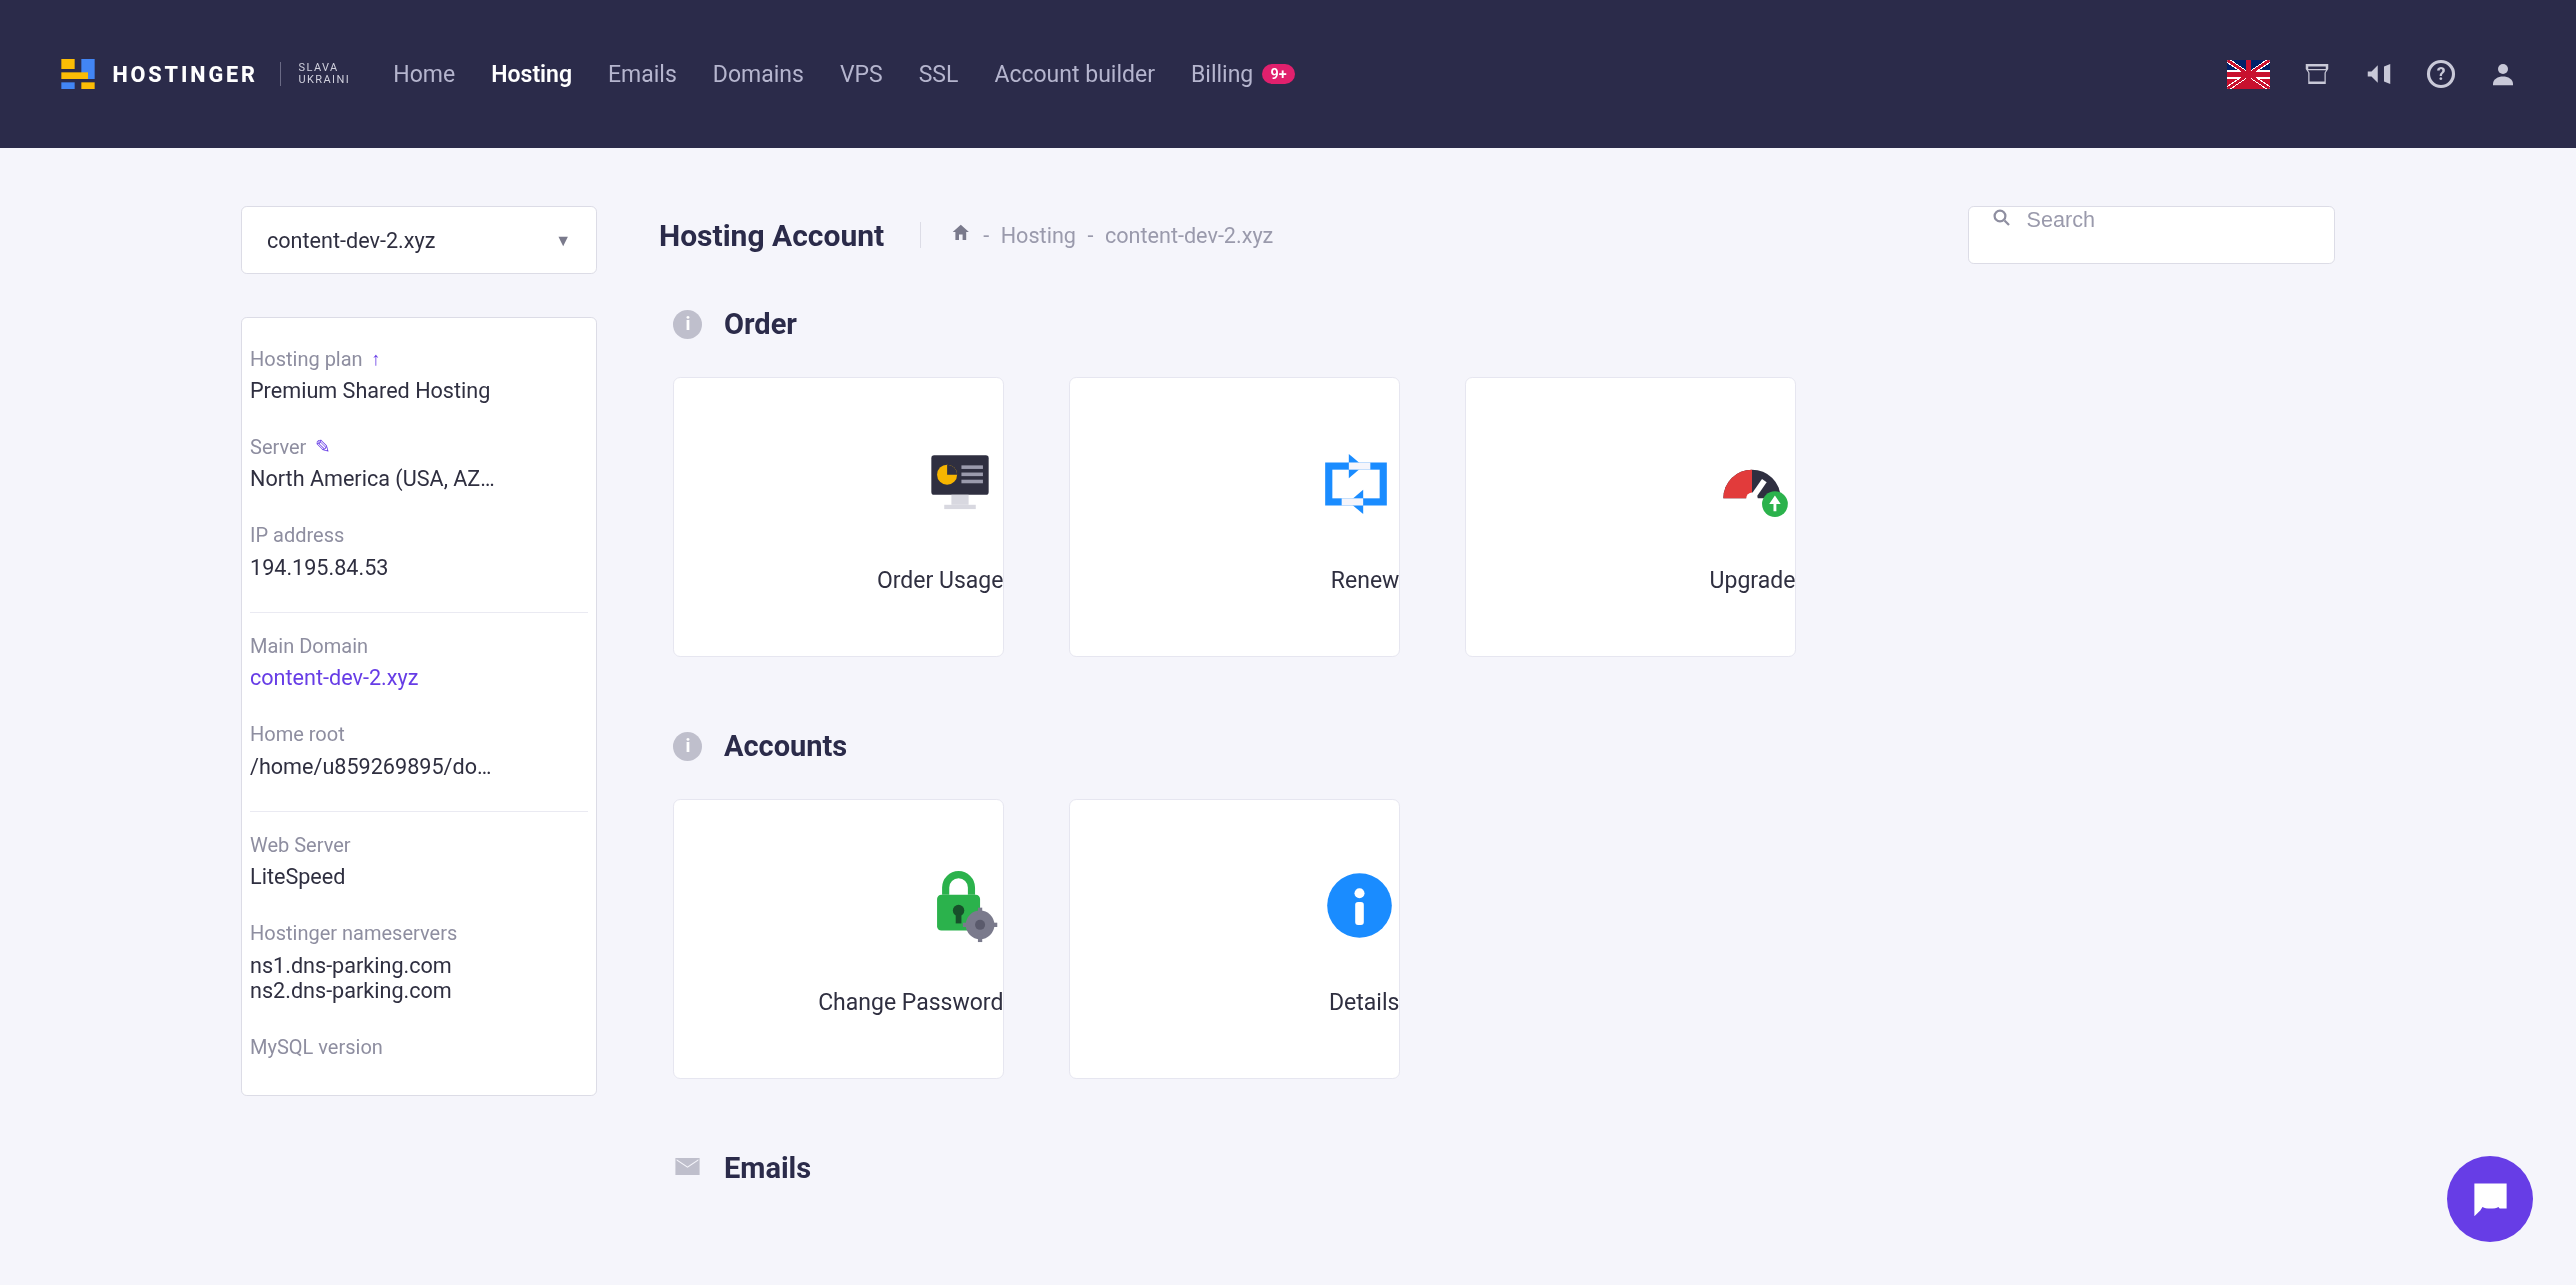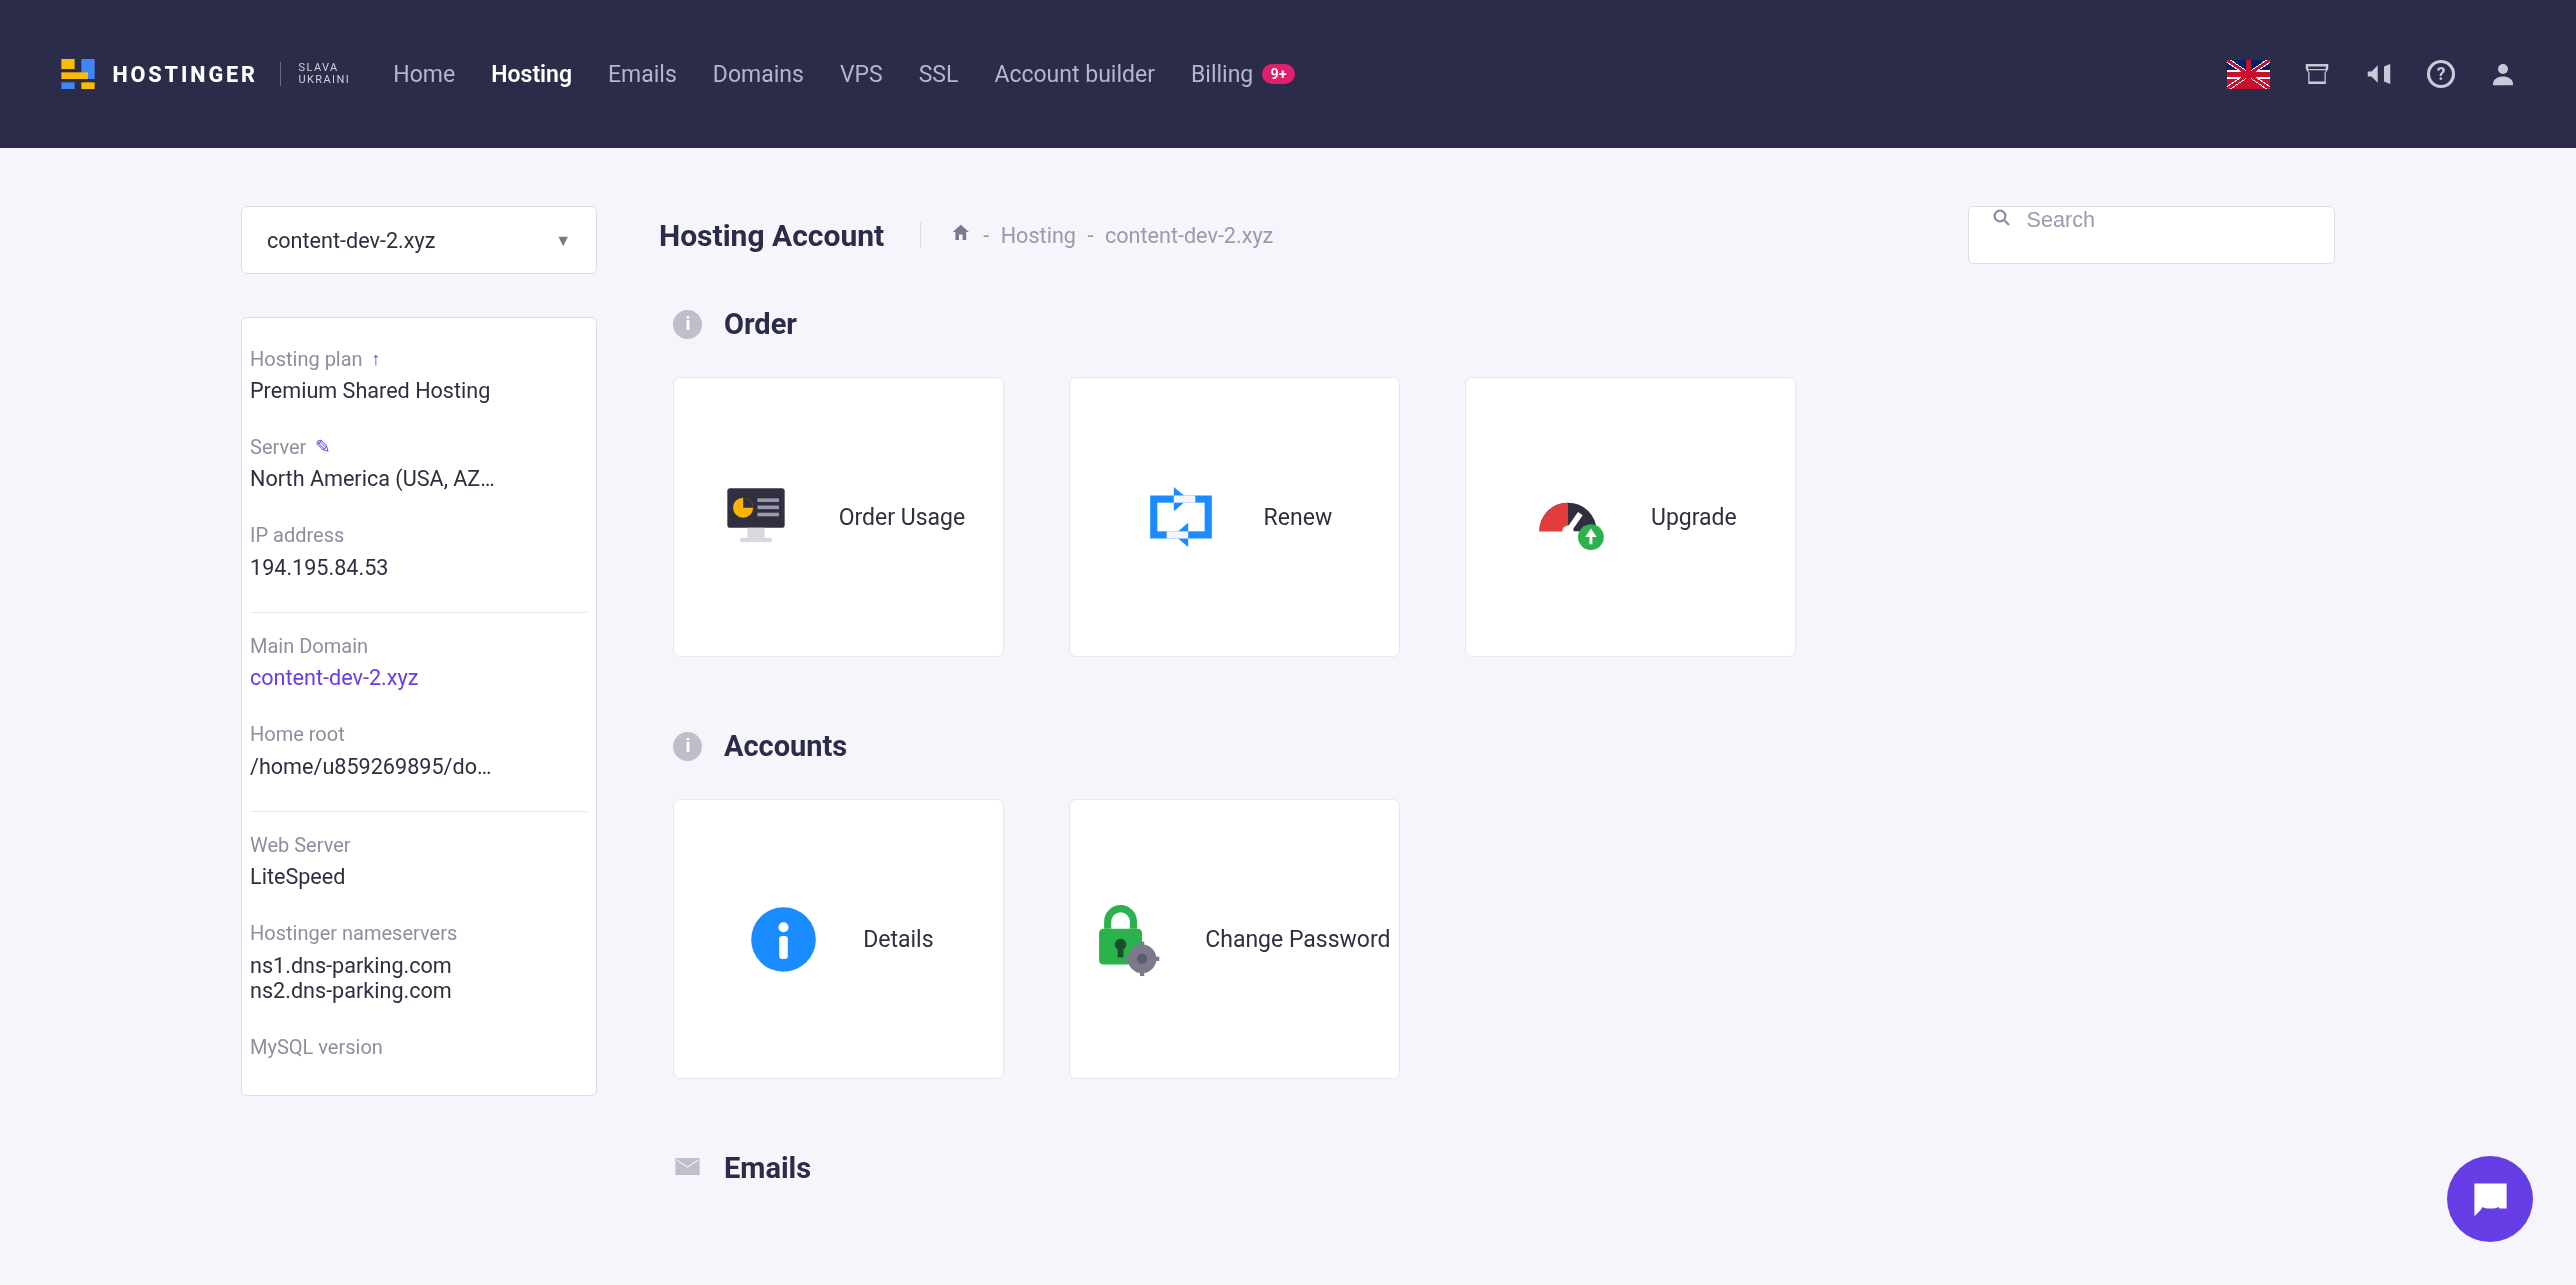--- a/index.html
+++ b/index.html
@@ -231,22 +231,22 @@
     padding-left: 14.4px;
     margin-bottom: 72px;
   }
   .card {
     background: #fff;
     border: 1.4px solid #e6e6f0;
     border-radius: 7.2px;
     width: 331px;
     height: 280px;
     display: flex;
-    flex-direction: row;
-    align-items: center;
+    flex-direction: column;
+    align-items: flex-end;
     justify-content: center;
     gap: 40px;
     cursor: pointer;
   }
   .card .cicon { height: 86px; display:flex; align-items:center; justify-content:center; }
   .card .clabel { font-size: 23px; color: #2f2f40; }
 
   
   .chat-fab {
     position: fixed;
@@ -452,49 +452,49 @@
         </div>
         <div class="clabel">Upgrade</div>
       </div>
     </div>
 
     <div class="section-head">
       <div class="i-circle">i</div>
       <h2>Accounts</h2>
     </div>
     <div class="card-row">
-      <div class="card">
-        <div class="cicon">
-          <svg width="79" height="79" viewBox="0 0 110 110">
-            <circle cx="55" cy="55" r="45" fill="#1a8cff"></circle>
-            <circle cx="55" cy="38" r="7" fill="#fff"></circle>
-            <rect x="49" y="50" width="12" height="32" rx="4" fill="#fff"></rect>
-          </svg>
-        </div>
-        <div class="clabel">Details</div>
-      </div>
       <div class="card">
         <div class="cicon">
           <svg width="86" height="79" viewBox="0 0 120 110">
             <rect x="28" y="40" width="60" height="50" rx="6" fill="#2bb24c"></rect>
             <path d="M40 40 v-10 a18 18 0 0 1 36 0 v10" fill="none" stroke="#2bb24c" stroke-width="10"></path>
             <circle cx="58" cy="62" r="8" fill="#17502a"></circle>
             <rect x="54" y="66" width="8" height="14" fill="#17502a"></rect>
             <circle cx="88" cy="82" r="20" fill="#7a7a8c"></circle>
             <circle cx="88" cy="82" r="7" fill="#5a5a6c"></circle>
             <g fill="#7a7a8c">
               <rect x="85" y="58" width="6" height="10"></rect>
               <rect x="85" y="96" width="6" height="10"></rect>
               <rect x="64" y="79" width="10" height="6"></rect>
               <rect x="102" y="79" width="10" height="6"></rect>
             </g>
           </svg>
         </div>
         <div class="clabel">Change Password</div>
       </div>
+      <div class="card">
+        <div class="cicon">
+          <svg width="79" height="79" viewBox="0 0 110 110">
+            <circle cx="55" cy="55" r="45" fill="#1a8cff"></circle>
+            <circle cx="55" cy="38" r="7" fill="#fff"></circle>
+            <rect x="49" y="50" width="12" height="32" rx="4" fill="#fff"></rect>
+          </svg>
+        </div>
+        <div class="clabel">Details</div>
+      </div>
     </div>
 
     <div class="section-head">
       <span class="mail-ic">
         <svg viewBox="0 0 24 24" width="29" height="29" fill="#bfbfcc">
             <path d="M2 5h20v14H2V5zm10 7L3 6v1l9 6 9-6V6l-9 6z"></path>
           </svg>
       </span>
       <h2>Emails</h2>
     </div>

